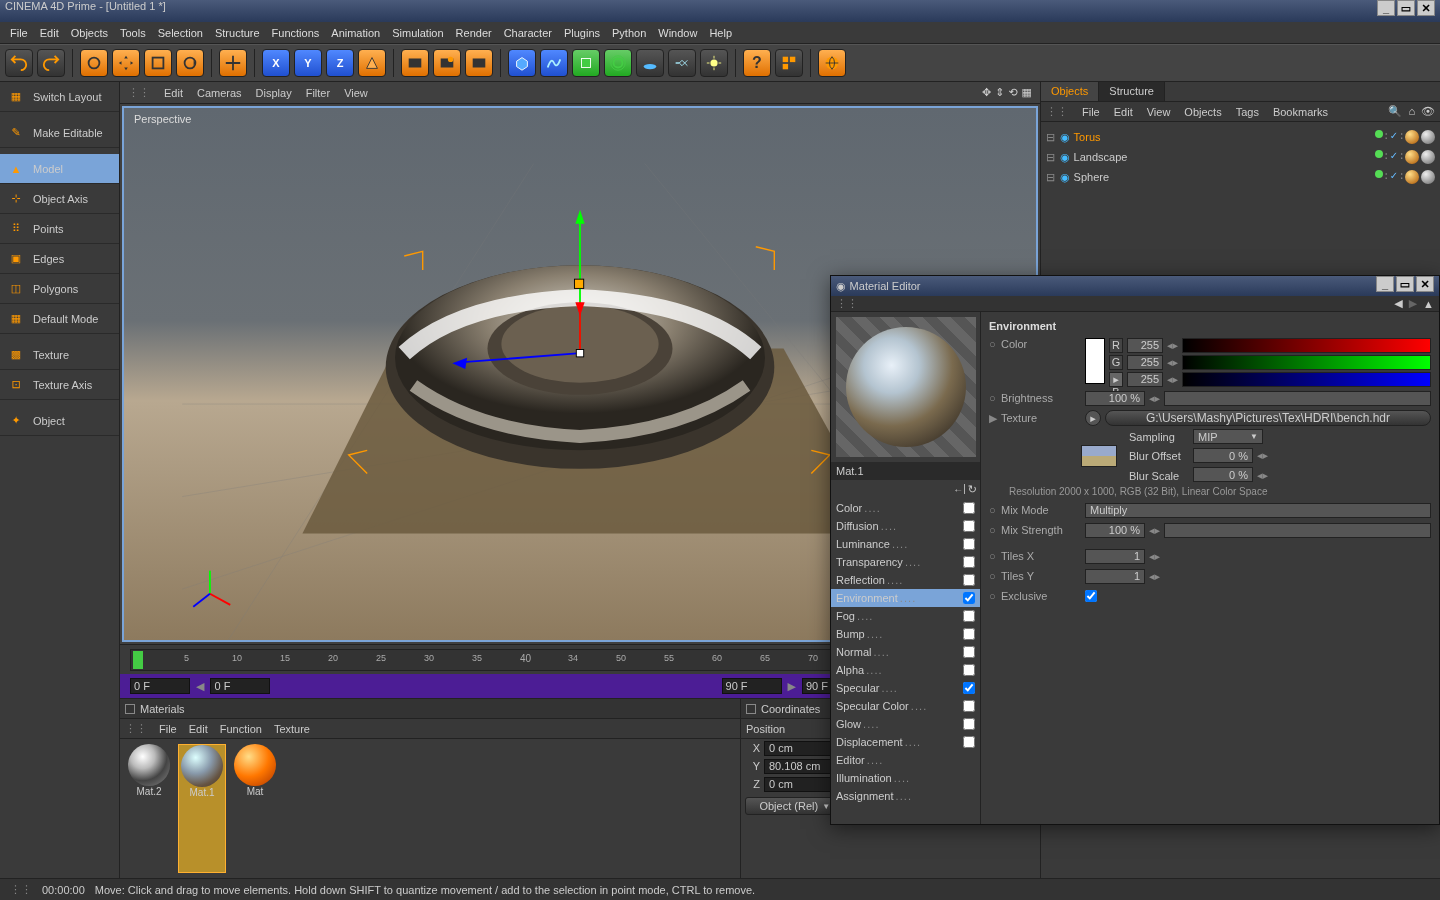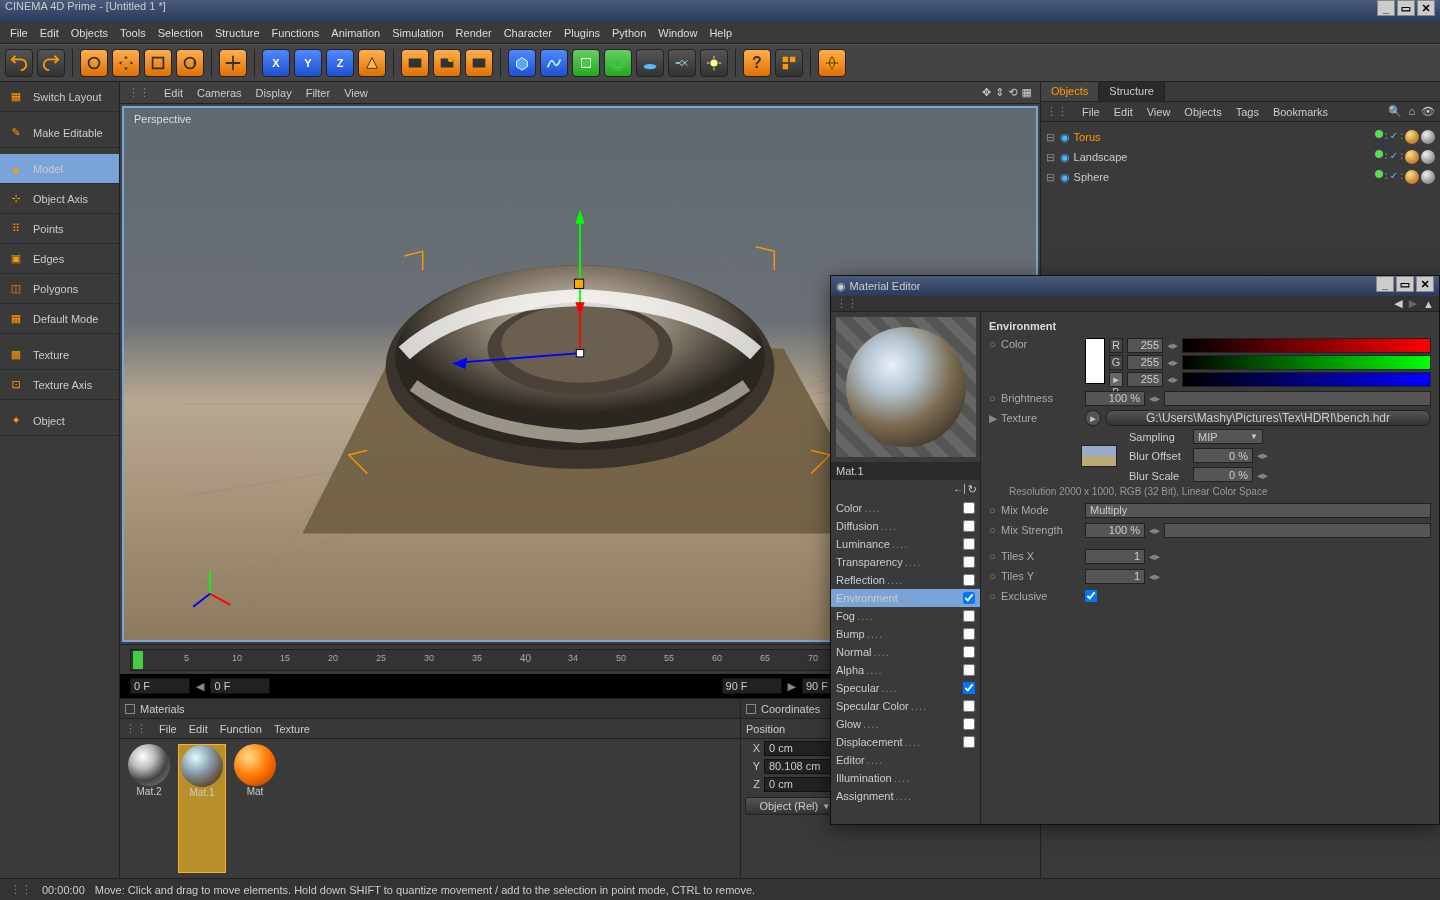--- a/index.html
+++ b/index.html
@@ -23,21 +23,21 @@
 .lpitem.sel { background:#7aa4d8; color:#000; }
 .lpicon { width:22px; height:22px; display:flex; align-items:center; justify-content:center; }
 
 .center { flex:1; display:flex; flex-direction:column; background:#404040; }
 .vp-menu { height:22px; background:#404040; border-bottom:1px solid #222; display:flex; align-items:center; padding:0 8px; gap:14px; justify-content:space-between; }
 .vp-menu .left { display:flex; gap:14px; align-items:center; }
 .viewport { flex:1; background:linear-gradient(#606870 0%,#6a7075 40%,#b8a890 55%,#8d7a5e 100%); position:relative; border:2px solid #7aa4d8; margin:2px; overflow:hidden; }
 .vp-label { position:absolute; top:5px; left:10px; color:#ddd; }
 .timeline { height:30px; background:#3a3a3a; border-top:1px solid #222; display:flex; align-items:center; padding:0 10px; }
 .timeline .ruler { flex:1; height:22px; background:#333; border:1px solid #222; position:relative; }
-.playback { height:24px; background:#000000; display:flex; padding:0 10px; gap:21px; justify-content:space-between; }
+.playback { height:24px; background:#4c1d95; display:flex; padding:0 10px; gap:21px; justify-content:space-between; }
 .frame-box { width:60px; height:16px; background:#222; border:1px solid #111; padding:0 3px; display:flex; align-items:center; }
 .pbtn { width:18px; height:16px; background:#555; border:1px solid #222; display:flex; align-items:center; justify-content:center; cursor:pointer; }
 .pbtn.play { background:linear-gradient(#4c4,#2a2); }
 
 .bottom-panels { display:flex; height:180px; }
 .materials-panel { flex:1; background:#3a3a3a; border-top:1px solid #222; display:flex; flex-direction:column; }
 .panel-header { height:20px; background:#333; display:flex; align-items:center; padding:0 5px; border-bottom:1px solid #222; }
 .panel-header .tabsq { width:10px; height:10px; border:1px solid #888; margin-right:5px; }
 .panel-submenu { height:20px; background:#383838; display:flex; align-items:center; padding:0 5px; gap:12px; border-bottom:1px solid #222; }
 .mat-list { flex:1; display:flex; padding:5px; gap:5px; }

